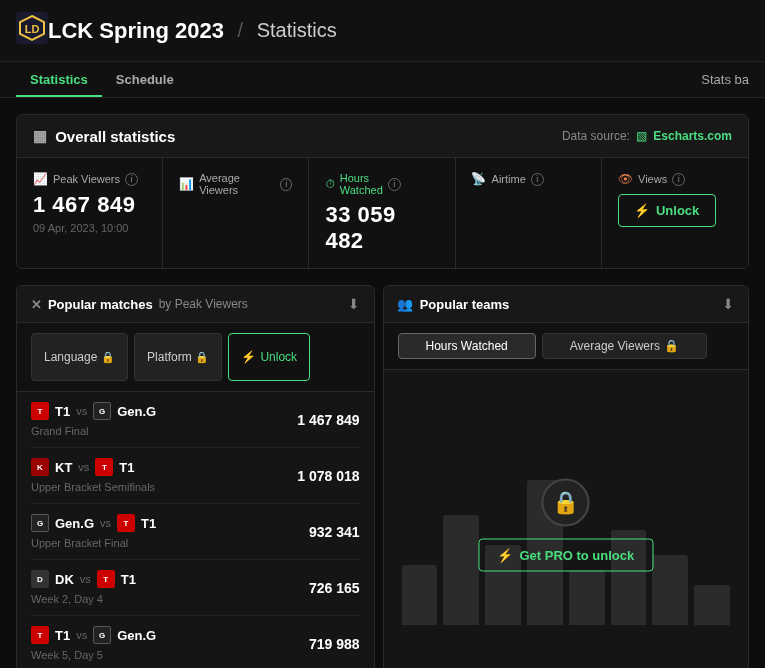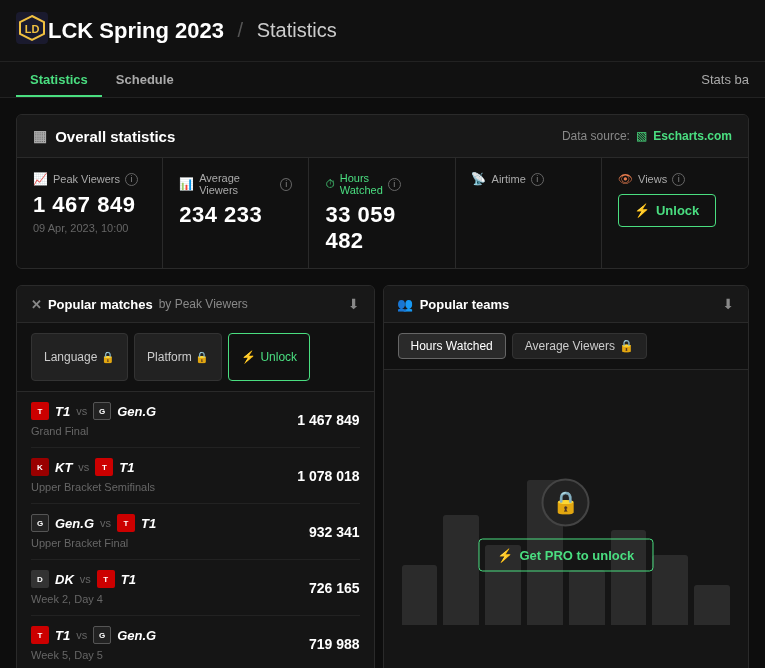--- a/index.html
+++ b/index.html
@@ -260,21 +260,20 @@
       font-weight: 700;
     }
     .team-t1 { background: #c00; color: #fff; }
     .team-geng { background: #222; border: 1px solid #555; }
     .team-kt { background: #900; color: #fff; }
     .team-dk { background: #333; }
     .team-name {
       font-size: 13px;
       font-weight: 700;
       color: #fff;
-      font-style: italic;
     }
     .vs-text { color: #666; font-size: 11px; }
     .match-note {
       font-size: 11px;
       color: #666;
       margin-top: 2px;
     }
     .match-viewers {
       font-size: 14px;
       font-weight: 700;
@@ -289,21 +288,21 @@
       display: flex;
       gap: 6px;
       padding: 10px 14px;
       border-bottom: 1px solid #2a2a2a;
       background: #111;
     }
     .teams-filter-tab {
       display: flex;
       align-items: center;
       gap: 4px;
-      padding: 5px 12px;
+      padding: 5px 27px;
       border-radius: 4px;
       background: #222;
       border: 1px solid #333;
       color: #ccc;
       font-size: 12px;
       cursor: pointer;
     }
     .teams-filter-tab.active-plain {
       background: #2a2a2a;
       border: 1.5px solid #666;
@@ -437,21 +436,20 @@
       <div class="stat-value">1 467 849</div>
       <div class="stat-sub">09 Apr, 2023, 10:00</div>
     </div>
 
     <div class="stat-card">
       <div class="stat-label">
         <span class="avg-icon">📊</span>
         <span>Average Viewers</span>
         <span class="info-icon">i</span>
       </div>
-      <div class="stat-value">234 233</div>
     </div>
 
     <div class="stat-card">
       <div class="stat-label">
         <span class="hours-icon">⏱</span>
         <span style="color:#4ade80;">Hours<br>Watched</span>
         <span class="info-icon">i</span>
       </div>
       <div class="stat-value">33 059 482</div>
     </div>

